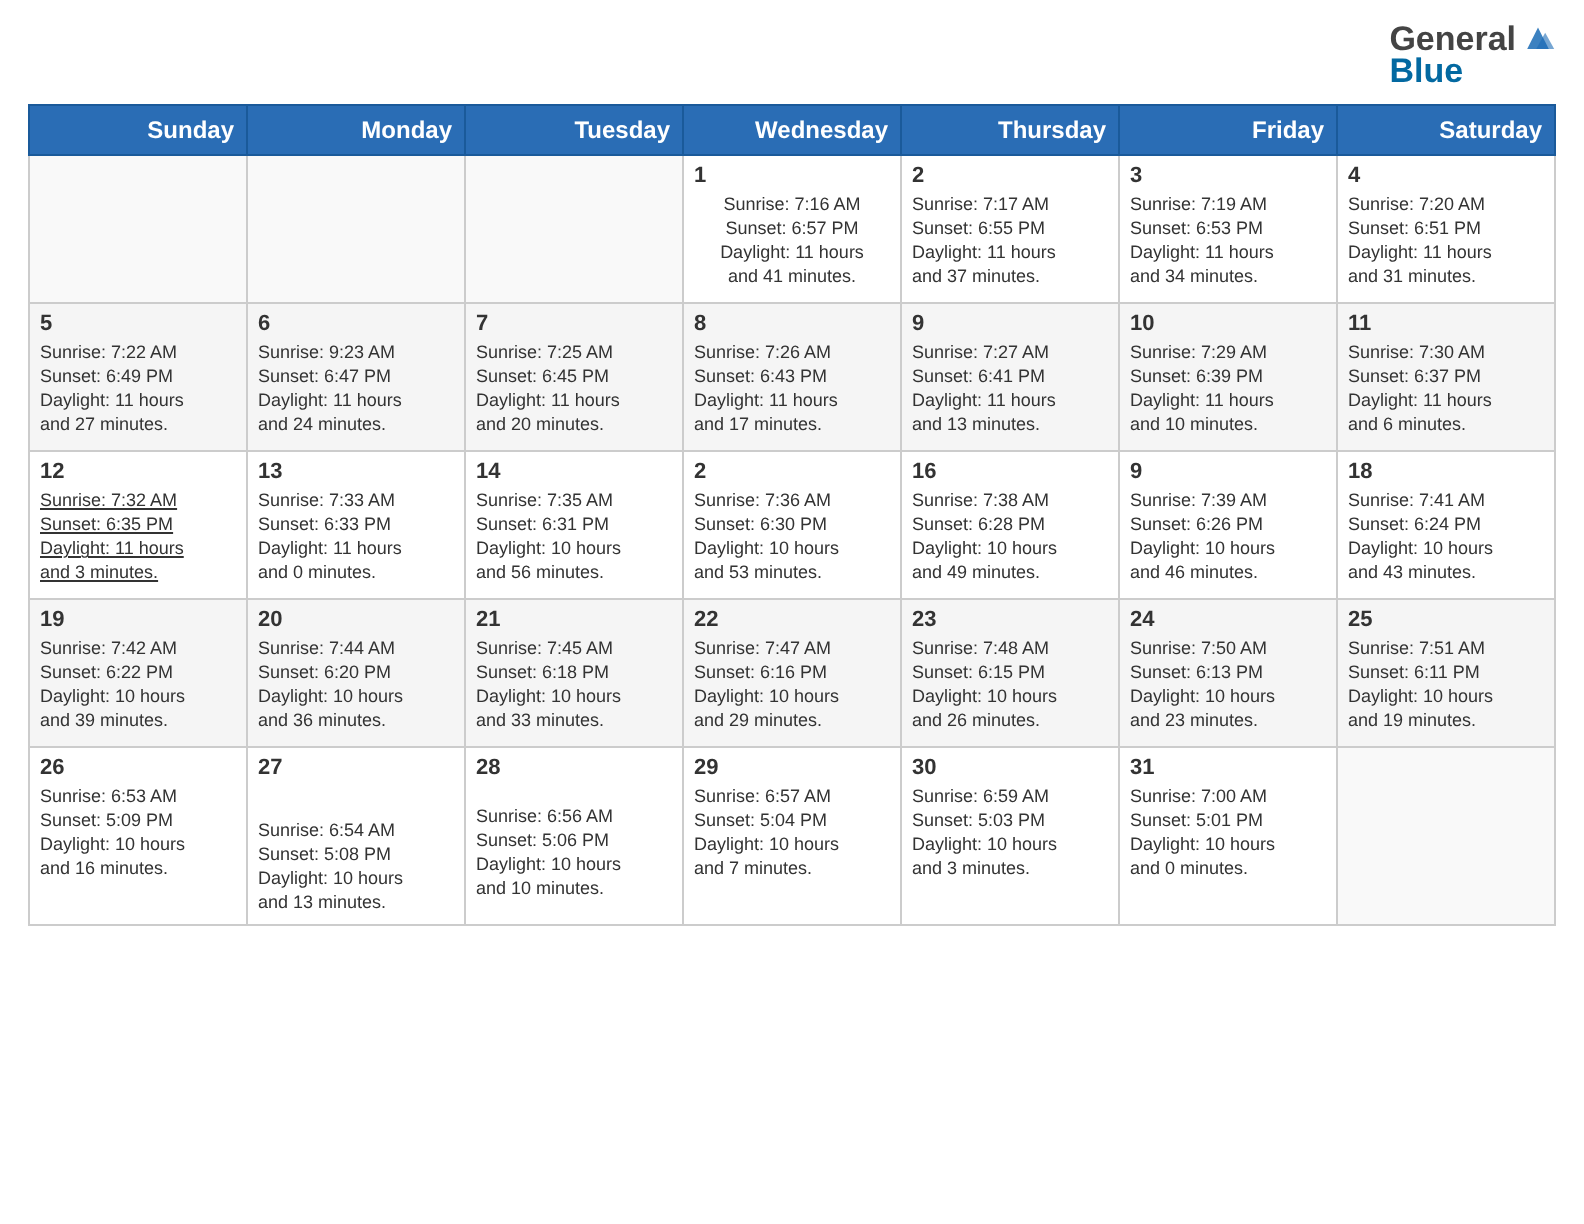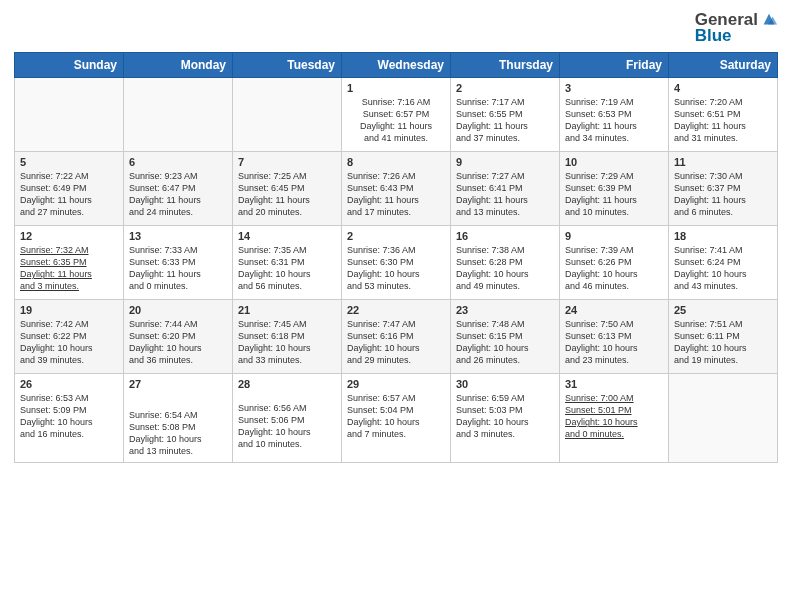--- a/index.html
+++ b/index.html
@@ -347,21 +347,21 @@
           </td>
           <td>
             <span class="day-num">30</span>
             <div class="day-info" style="white-space: pre-line;">Sunrise: 6:59 AM
 Sunset: 5:03 PM
 Daylight: 10 hours
 and 3 minutes.</div>
           </td>
           <td>
             <span class="day-num">31</span>
-            <div class="day-info" style="white-space: pre-line; text-decoration: underline;">Sunrise: 7:00 AM
+            <div class="day-info" style="white-space: pre-line;">Sunrise: 7:00 AM
 Sunset: 5:01 PM
 Daylight: 10 hours
 and 0 minutes.</div>
           </td>
           <td class="empty-cell"></td>
         </tr>
       </tbody>
   </table>
 </div>
 

